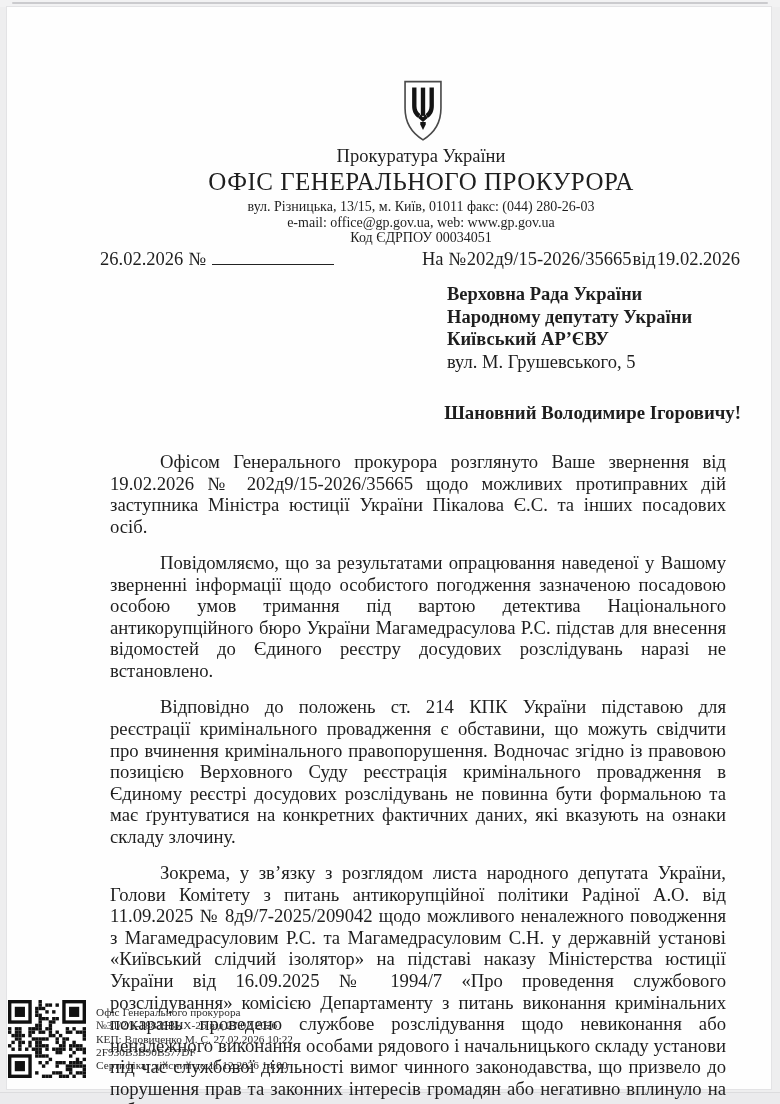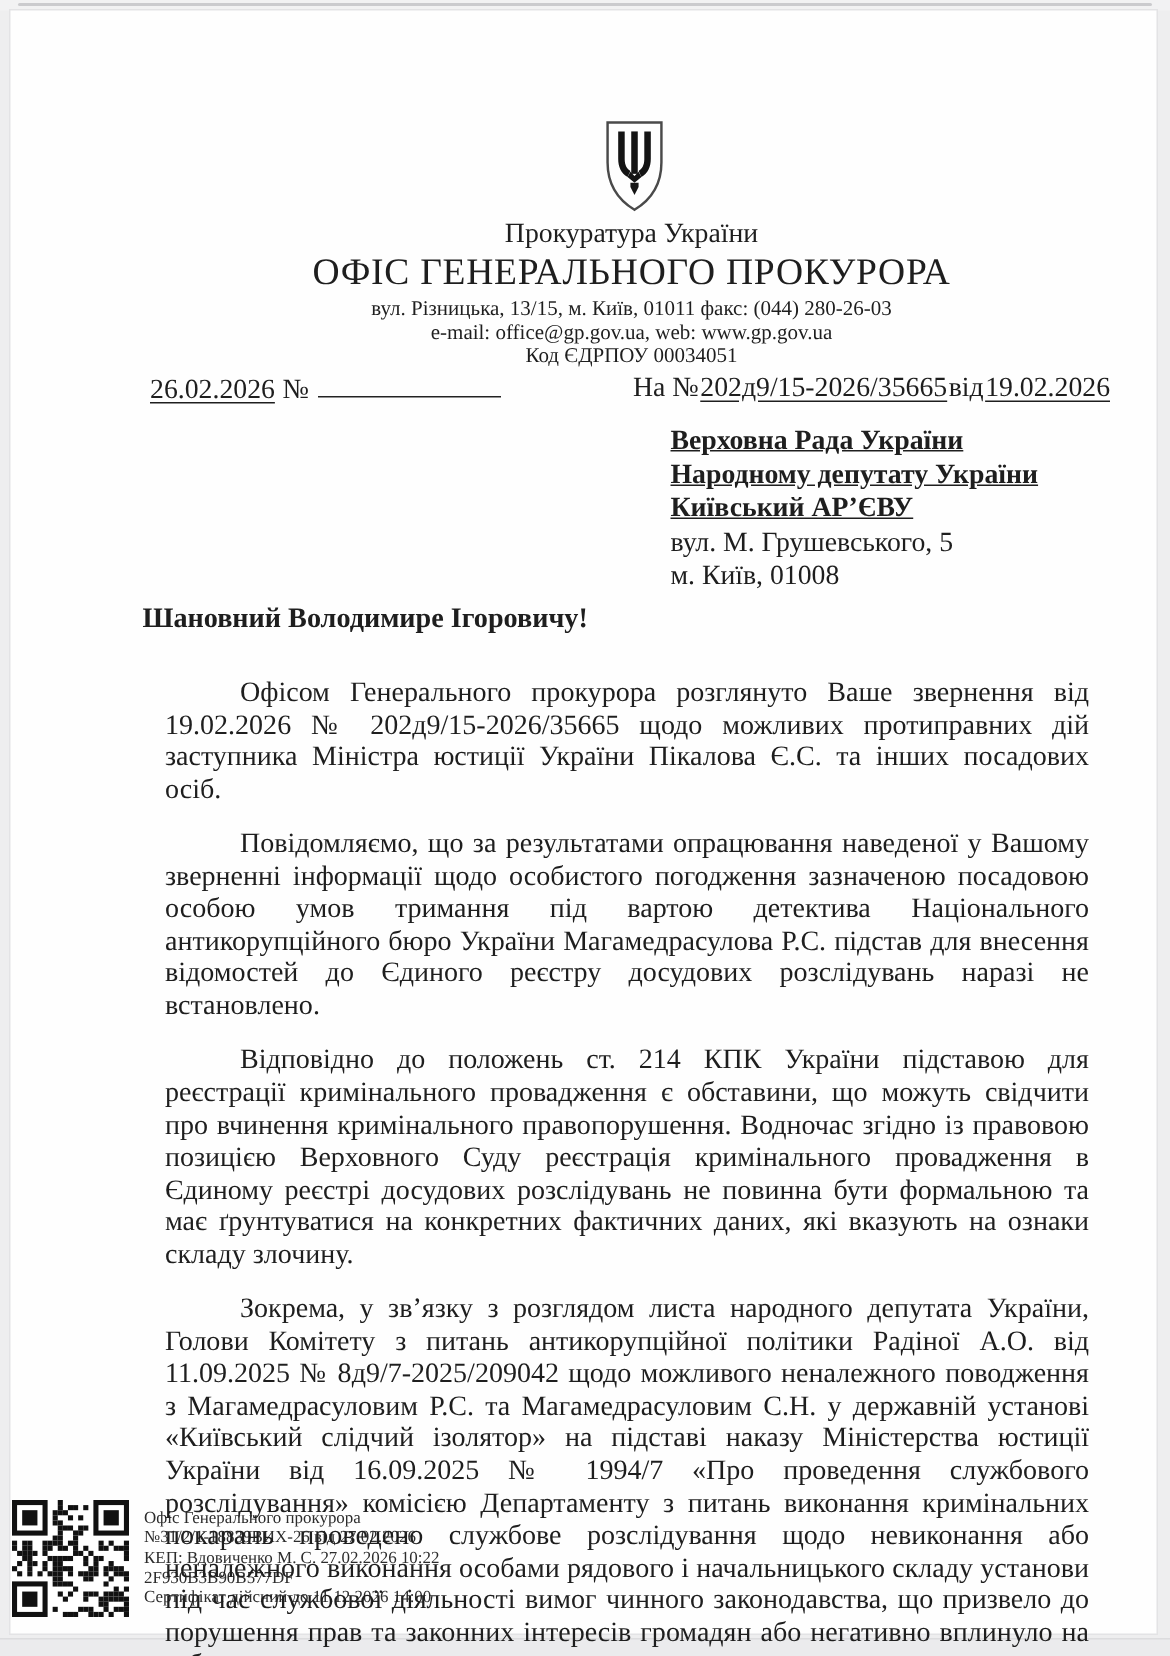--- a/index.html
+++ b/index.html
@@ -20,32 +20,32 @@
   
   .emblem{position:absolute;left:401px;top:80px;width:44px;height:62px;}
   .header-block{position:absolute;left:60px;top:146px;width:722px;text-align:center;}
   .org-small{font-size:18.5px;line-height:21px;}
   .org-title{font-size:25px;line-height:28px;letter-spacing:0.5px;margin-top:1px;}
   .hdr-small{font-size:14px;line-height:15.5px;}
   .hdr-small.first{margin-top:3px;}
 
   
   .ref-row{position:absolute;left:100px;top:249px;width:640px;font-size:18.5px;display:flex;justify-content:space-between;}
-  .u{text-decoration:underline;text-underline-offset:3px;}
+  .u{text-underline-offset:3px;}
   .blankline{display:inline-block;width:122px;border-bottom:1.5px solid #222;height:15px;margin-left:6px;vertical-align:baseline;}
   .ref-left .nosign{margin-left:5px;}
   .ref-right span{margin-left:1px;}
   .ref-right span:first-child{margin-left:0;}
 
   
   .recipient{position:absolute;left:447px;top:283px;font-size:18.5px;line-height:22.6px;}
-  .recipient .b{font-weight:bold;text-decoration:underline;}
-
-  
-  .salutation{position:absolute;left:95px;top:402px;width:646px;text-align:left;font-weight:bold;font-size:18.8px;}
+  .recipient .b{font-weight:bold;}
+
+  
+  .salutation{position:absolute;left:95px;top:402px;width:646px;text-align:right;font-weight:bold;font-size:18.8px;}
   .body-text{
     position:absolute;left:95px;top:436px;width:646px;z-index:2;
     font-size:18.7px;line-height:21.55px;text-align:justify;
   }
   .body-text p{margin:15px;text-indent:50px;}
 
   
   .stamp{position:absolute;left:0;top:998px;z-index:1;}
   .qr{position:absolute;left:8px;top:2px;width:78px;height:78px;background:#fff;}
   .stamp-lines{position:absolute;left:96px;top:8px;width:420px;font-size:11.3px;line-height:13.3px;color:#2c2c2c;white-space:nowrap;}
@@ -83,21 +83,20 @@
 <div class="ref-row">
   <div class="ref-left"><span class="u">26.02.2026</span><span class="nosign">№</span><span class="blankline"></span></div>
   <div class="ref-right"><span>На №</span><span class="u">202д9/15-2026/35665</span><span>від</span><span class="u">19.02.2026</span></div>
 </div>
 
 <div class="recipient">
   <div class="b">Верховна Рада України</div>
   <div class="b">Народному депутату України</div>
   <div class="b">Київський АР’ЄВУ</div>
   <div>вул. М. Грушевського, 5</div>
-  <div>м. Київ, 01008</div>
 </div>
 
 <div class="salutation">Шановний Володимире Ігоровичу!</div>
 
 <div class="body-text">
   <p>Офісом Генерального прокурора розглянуто Ваше звернення від 19.02.2026 № 202д9/15-2026/35665 щодо можливих протиправних дій заступника Міністра юстиції України Пікалова Є.С. та інших посадових осіб.</p>
   <p>Повідомляємо, що за результатами опрацювання наведеної у Вашому зверненні інформації щодо особистого погодження зазначеною посадовою особою умов тримання під вартою детектива Національного антикорупційного бюро України Магамедрасулова Р.С. підстав для внесення відомостей до Єдиного реєстру досудових розслідувань наразі не встановлено.</p>
   <p>Відповідно до положень ст. 214 КПК України підставою для реєстрації кримінального провадження є обставини, що можуть свідчити про вчинення кримінального правопорушення. Водночас згідно із правовою позицією Верховного Суду реєстрація кримінального провадження в Єдиному реєстрі досудових розслідувань не повинна бути формальною та має ґрунтуватися на конкретних фактичних даних, які вказують на ознаки складу злочину.</p>
   <p>Зокрема, у зв’язку з розглядом листа народного депутата України, Голови Комітету з питань антикорупційної політики Радіної А.О. від 11.09.2025 № 8д9/7-2025/209042 щодо можливого неналежного поводження з Магамедрасуловим Р.С. та Магамедрасуловим С.Н. у державній установі «Київський слідчий ізолятор» на підставі наказу Міністерства юстиції України від 16.09.2025 № 1994/7 «Про проведення службового розслідування» комісією Департаменту з питань виконання кримінальних покарань проведено службове розслідування щодо невиконання або неналежного виконання особами рядового і начальницького складу установи під час службової діяльності вимог чинного законодавства, що призвело до порушення прав та законних інтересів громадян або негативно вплинуло на забезпечення виконання покладених на установу завдань</p>
 </div>

